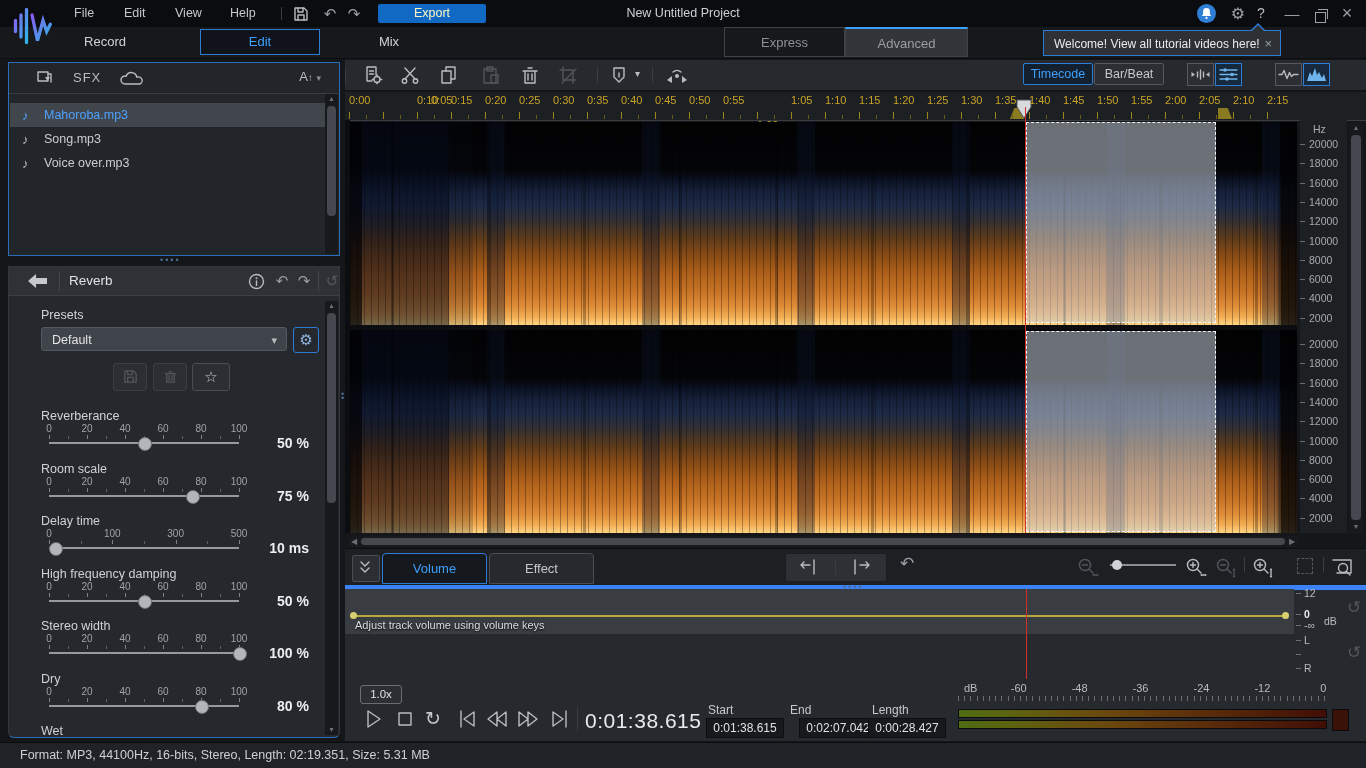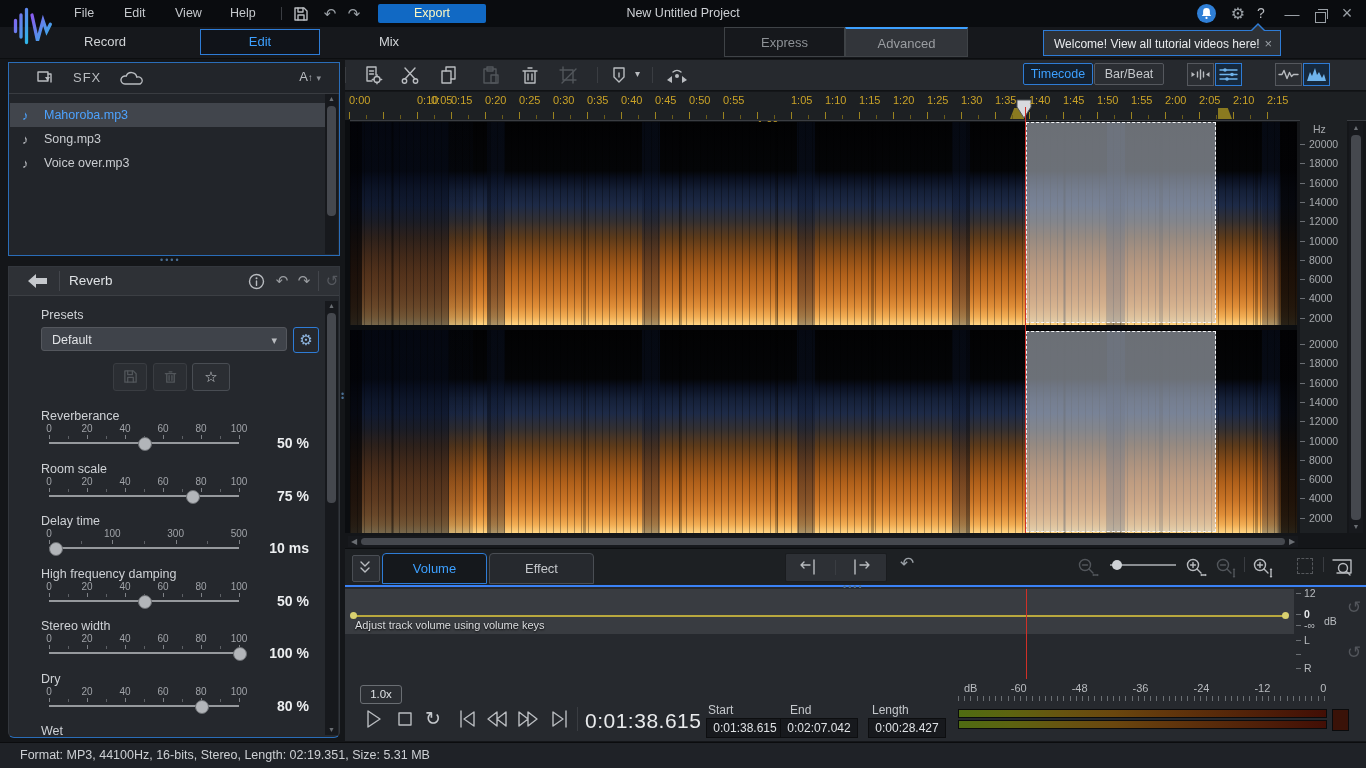--- a/index.html
+++ b/index.html
@@ -132,21 +132,21 @@
      border:1px dashed #f2f3f5;box-sizing:border-box;}
   #playhead-line{left:1025px;top:107px;width:1px;height:426px;background:#d03028;}
   
   #freq-scale{left:1300px;top:120px;width:47px;height:413px;background:#1d2023;}
   .freq-label{position:absolute;left:9px;color:#a6a9ad;font-size:10.5px;}
   .freq-dash{position:absolute;left:0;width:5px;height:1px;background:#6a6e73;}
   #freq-unit{position:absolute;left:13px;top:3px;color:#a6a9ad;font-size:10.5px;}
 
   
   #bottom-panel{left:345px;top:548px;width:1021px;height:192px;background:#26292e;border-top:1px solid #0c0e10;}
-  #lane-tabs{position:absolute;left:0;top:0;right:0;height:36px;background:#1d2023;border-bottom:2px solid #3b82f6;}
+  #lane-tabs{position:absolute;left:0;top:0;right:0;height:36px;background:#1d2023;border-bottom:5px solid #3b82f6;}
   #collapse-btn{position:absolute;left:7px;top:6px;width:26px;height:25px;border:1px solid #4a4e54;border-radius:2px;background:#2b2e33;}
   .lane-tab{position:absolute;top:4px;width:105px;height:31px;box-sizing:border-box;text-align:center;line-height:29px;
      border:1px solid #4a4e54;border-radius:4px 4px 0 0;color:#c5c8cc;font-size:13px;background:#26292e;}
   .lane-tab.on{border-color:#2e7cd6;color:#3da0ff;background:#15181c;}
   #marker-group{position:absolute;left:440px;top:4px;width:100px;height:27px;background:#2d3035;border:1px solid #1a1c1f;border-radius:2px;}
   .lane{position:absolute;left:0;width:949px;background:#393c41;}
   .lane-hint{position:absolute;left:10px;color:#dcdee1;font-size:11px;text-shadow:0 1px 2px #000;}
   .lane-line{position:absolute;left:8px;right:8px;height:2px;}
   .lane-dot{position:absolute;width:7px;height:7px;border-radius:50%;}
   .lane-scale{position:absolute;left:949px;width:46px;color:#b9bcc0;font-size:10.5px;}
@@ -776,21 +776,21 @@
       </svg>
     <svg class="tr-btn ic" style="left:203px" viewBox="0 0 24 24">
         <path d="M5 5l10 7-10 7z"></path>
         <path d="M18 4v16"></path>
       </svg>
     <div class="sep-v" style="left:232px;top:158px;height:24px"></div>
     <div id="big-time">0:01:38.615</div>
     <span class="fld-label" style="left:363px">Start</span>
     <div class="fld-box" style="left:361px;width:76px">0:01:38.615</div>
     <span class="fld-label" style="left:445px">End</span>
-    <div class="fld-box" style="left:435px;width:76px">0:02:07.042</div>
+    <div class="fld-box" style="left:454px;width:76px">0:02:07.042</div>
     <span class="fld-label" style="left:527px">Length</span>
     <div class="fld-box" style="left:523px;width:76px">0:00:28.427</div>
 
     <div id="meter-labels">
       <span style="left:6px;transform:none">dB</span>
     <span style="left: 16.5%;">-60</span>
         <span style="left: 33.05%;">-48</span>
         <span style="left: 49.6%;">-36</span>
         <span style="left: 66.15%;">-24</span>
         <span style="left: 82.7%;">-12</span>

